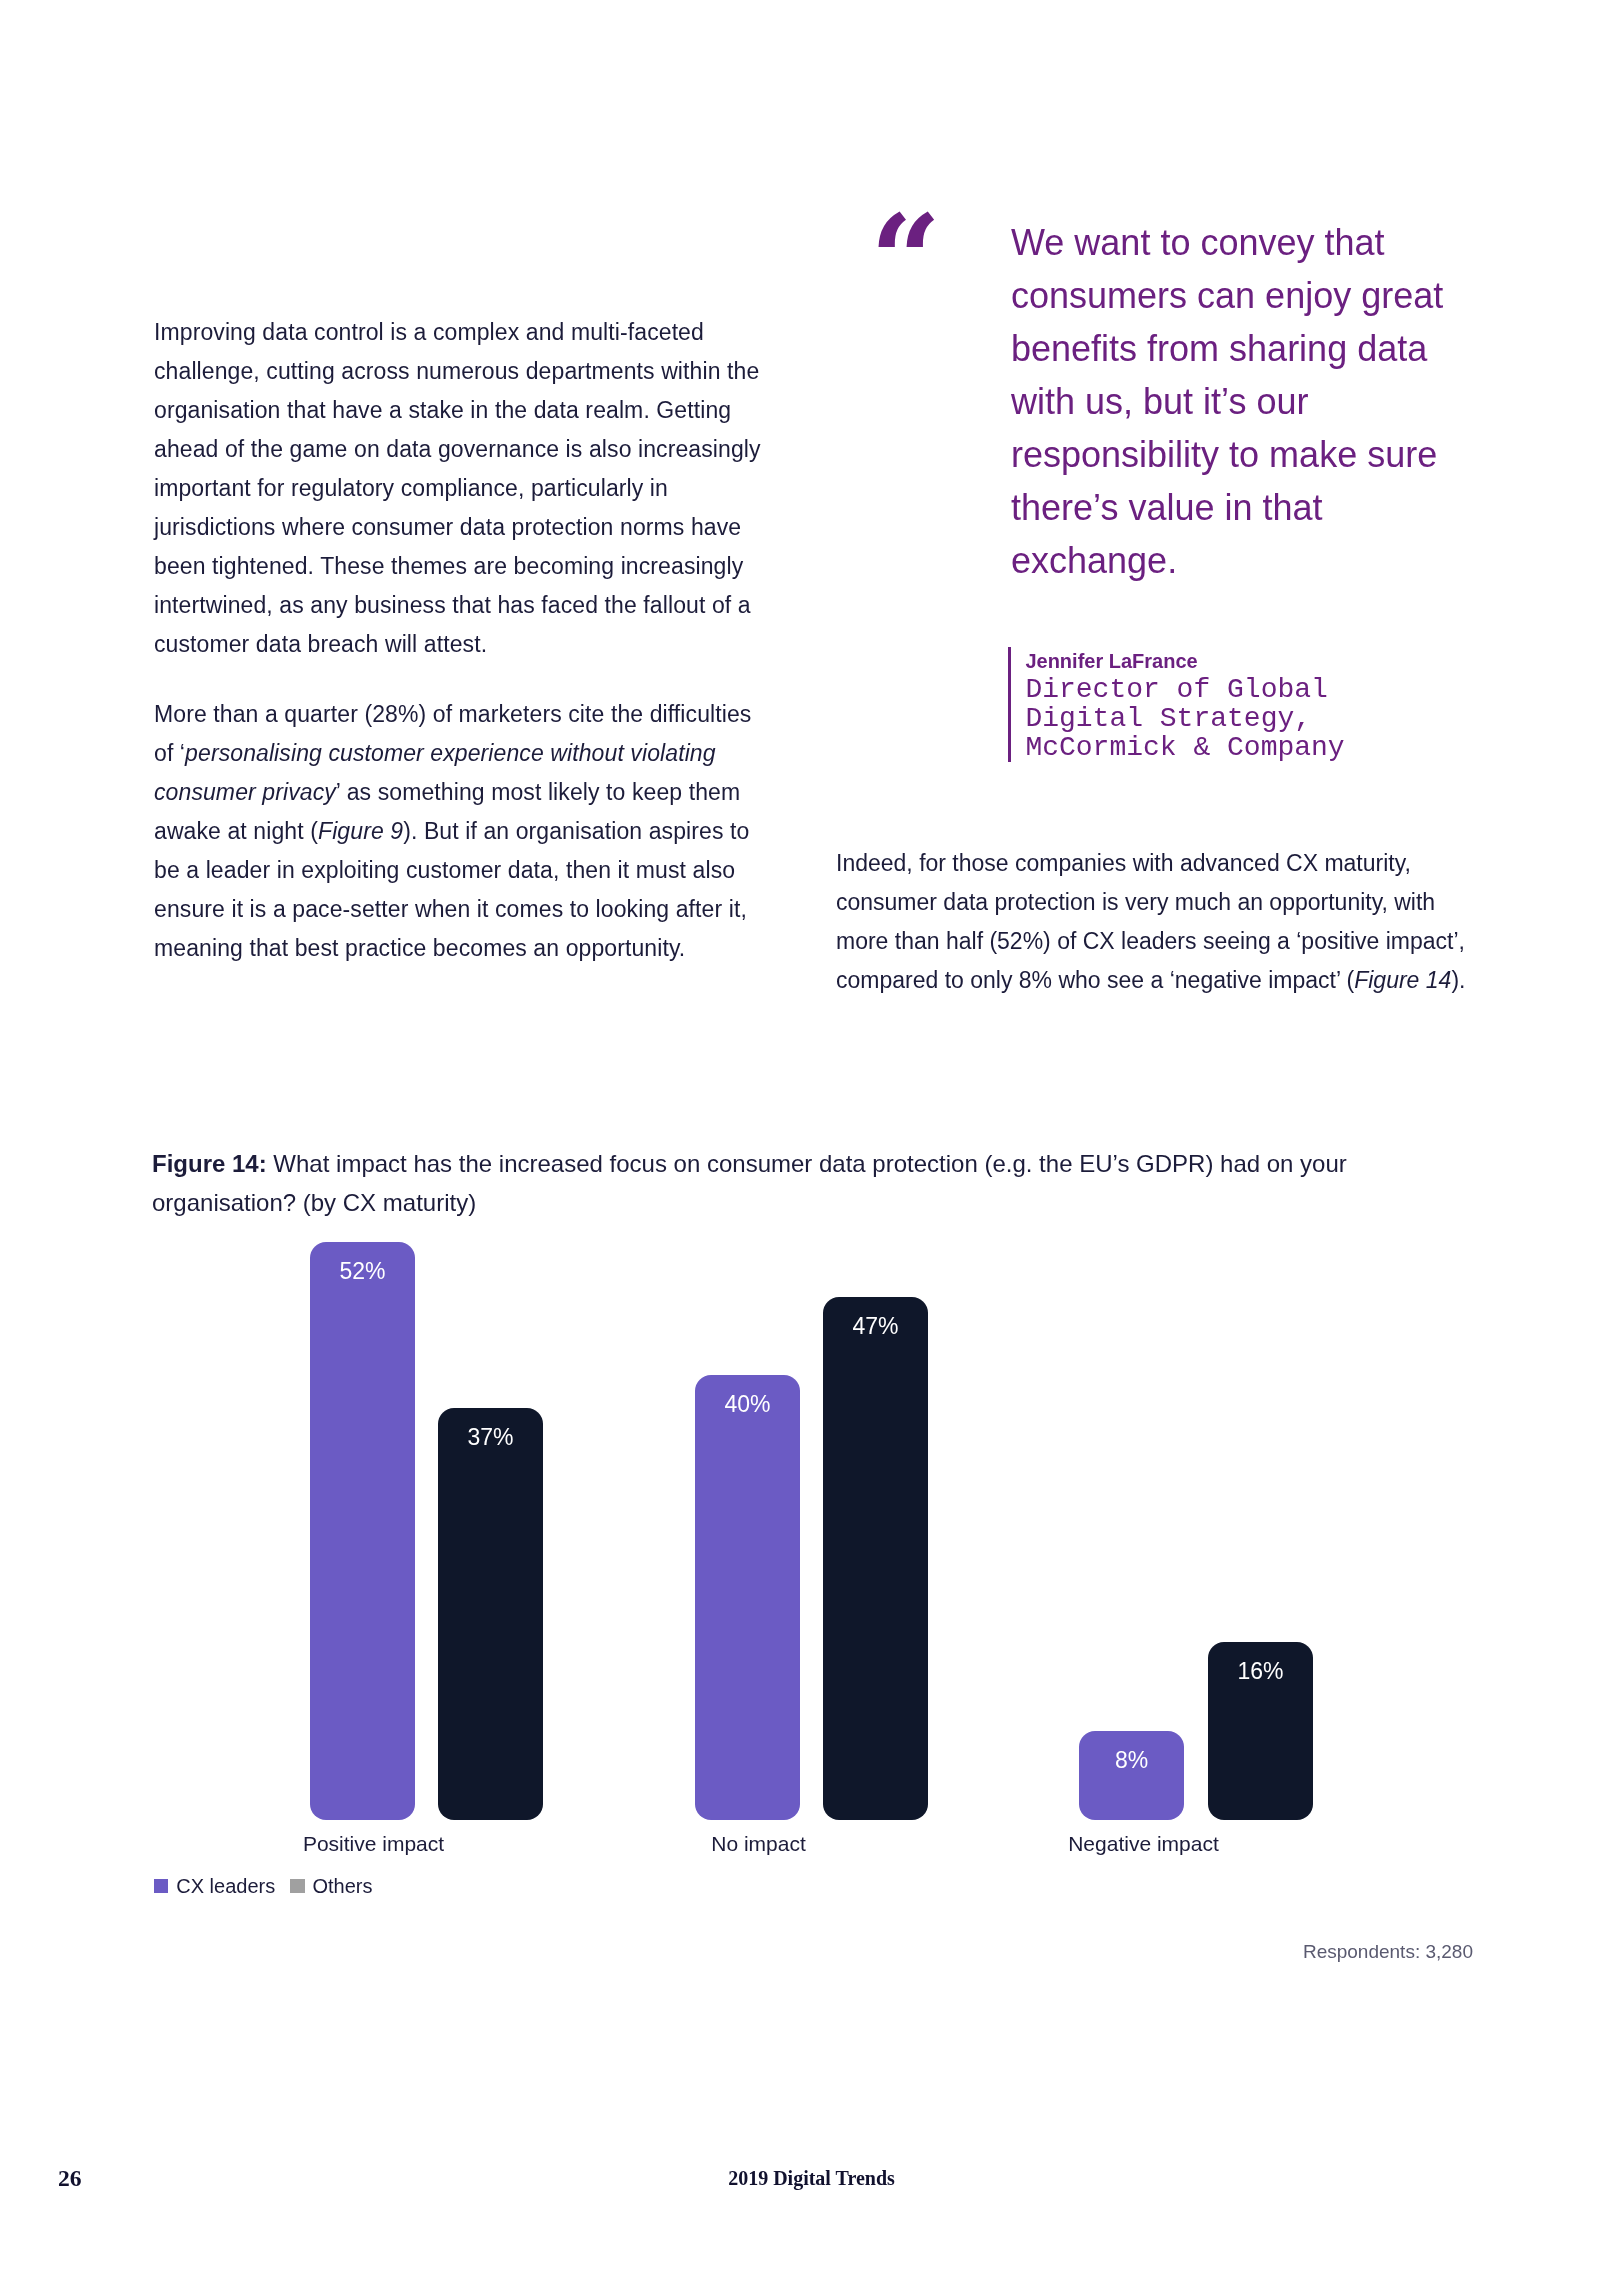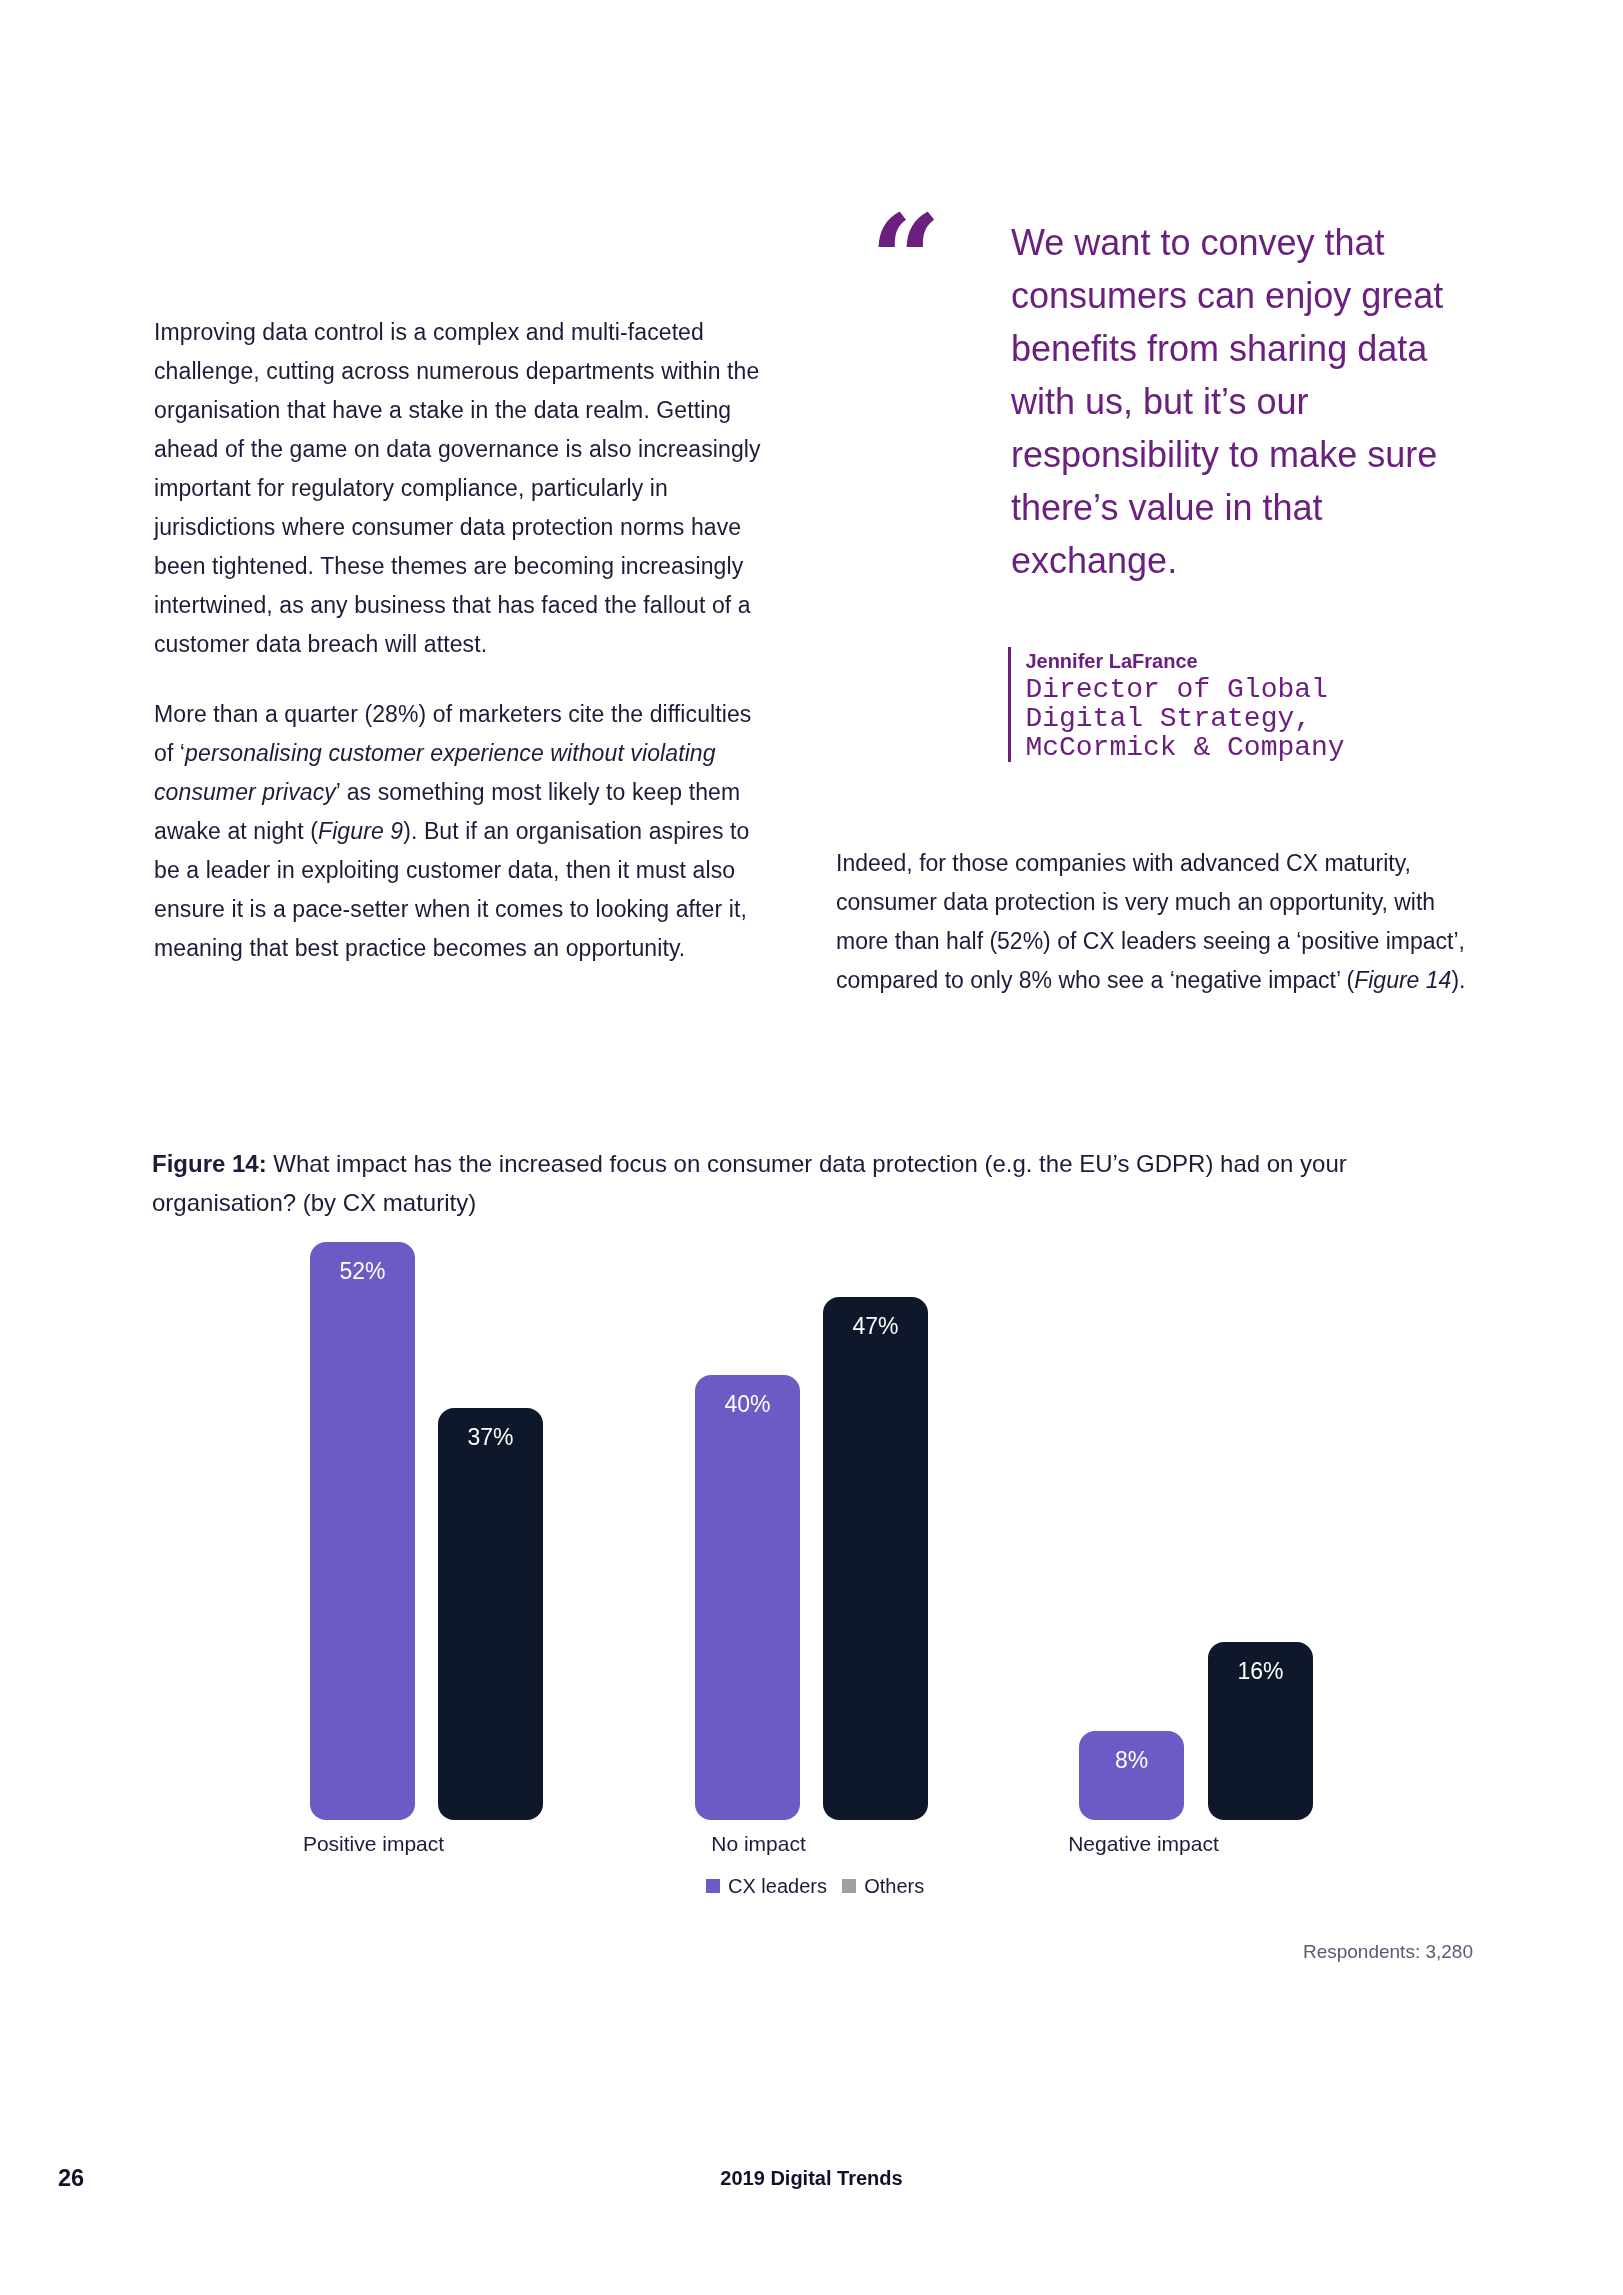--- a/index.html
+++ b/index.html
@@ -74,33 +74,33 @@
   .bar.others  { background:#0f172a; }
 
   .cat-labels { position:absolute; left:0; top:599px; width:1322px; height:33px; }
   .cat-label {
     position:absolute; top:0; width:275px; text-align:center;
     font-size:21px; color:#1c1c3a; line-height:30px;
   }
 
   .legend {
     position:absolute; left:0; top:645px; width:1322px;
-    display:flex; justify-content:center; align-items:center; gap:15px;
+    display:flex; justify-content:flex-start; align-items:center; gap:15px;
   }
   .legend-item { display:flex; align-items:center; gap:7.9px; }
   .legend-swatch { width:14.4px; height:14.4px; display:block; }
   .legend-label { font-size:20px; color:#1c1c3a; line-height:22px; }
 
   .respondents {
     position:absolute; left:851px; top:1941px; width:622px;
     text-align:right; font-size:19px; color:#5a5a70;
   }
 
   
-  .footer { position:absolute; left:0; top:2153px; width:1623px; height:118px; }
+  .footer { position:absolute; left:0; top:2153px; width:1623px; height:118px;font-family:Liberation Serif, serif; }
   .page-number {
     position:absolute; left:58px; top:11.8px;
     font-size:23.6px; font-weight:700; color:#11112e;
   }
   .footer-title {
     position:absolute; left:0; top:14.4px; width:1623px; text-align:center;
     font-size:20px; font-weight:700; color:#11112e;
   }
   .logos {
     position:absolute; right:147px; top:-14.4px;

